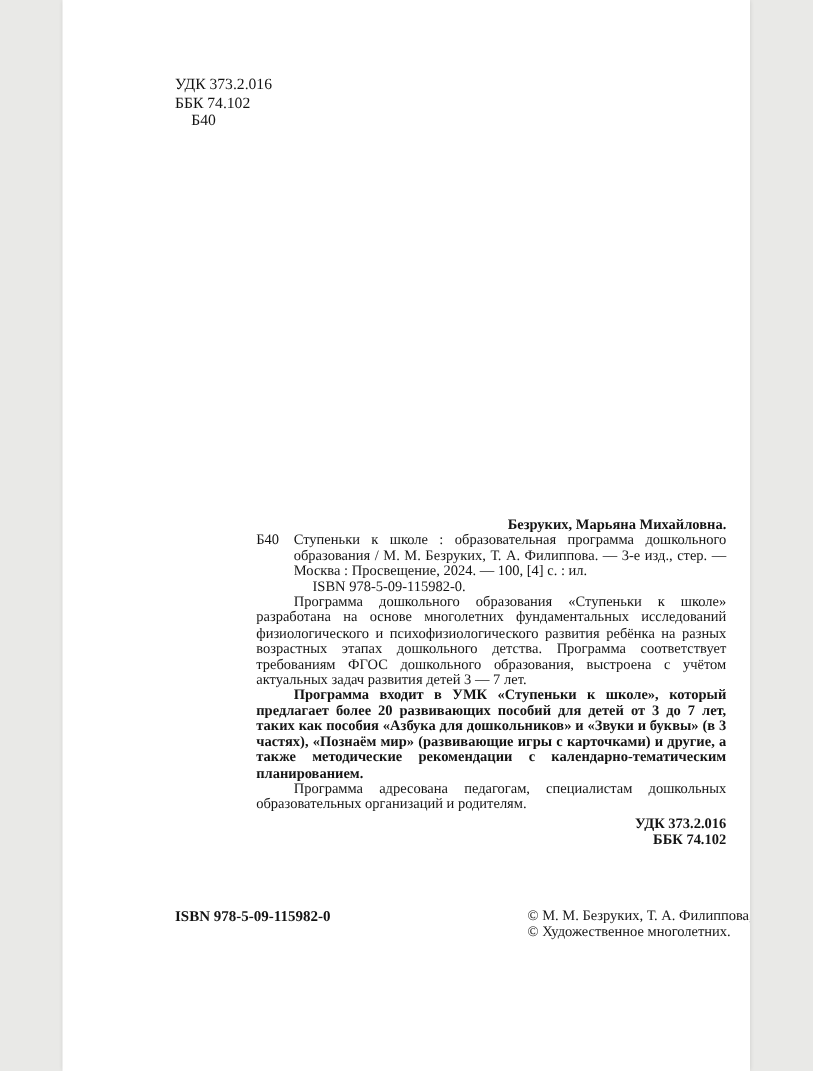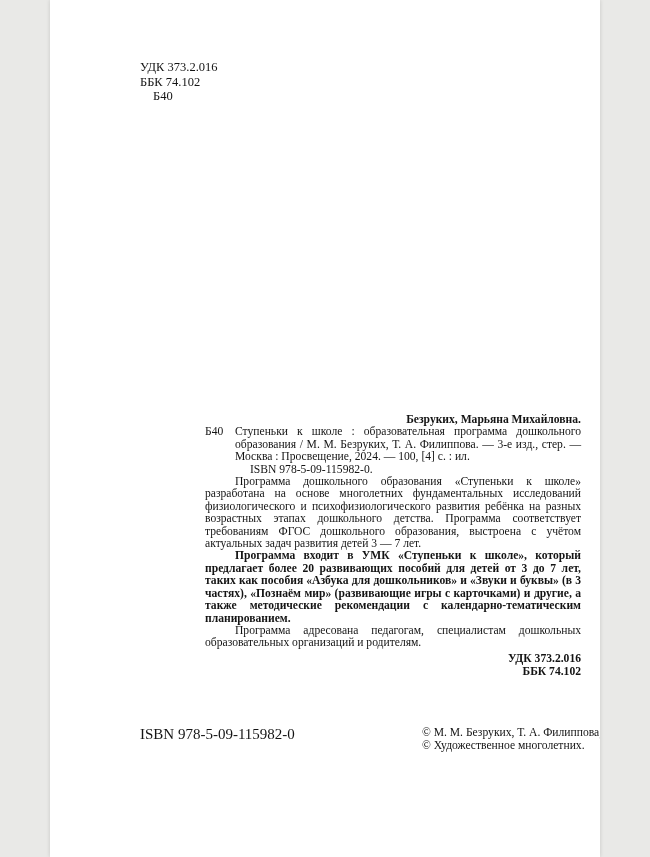--- a/index.html
+++ b/index.html
@@ -73,22 +73,22 @@
     text-align: right;
     font-weight: bold;
     line-height: 13.5px;
   }
 
   
   .footer-isbn {
     position: absolute;
     left: 90px;
     top: 726px;
-    font-size: 15px;
-    font-weight: normal;
+    font-size: 12px;
+    font-weight: bold;
     white-space: nowrap;
   }
   .copyrights {
     position: absolute;
     left: 372px;
     top: 726px;
     font-size: 11.6px;
     line-height: 13.4px;
     white-space: nowrap;
   }

